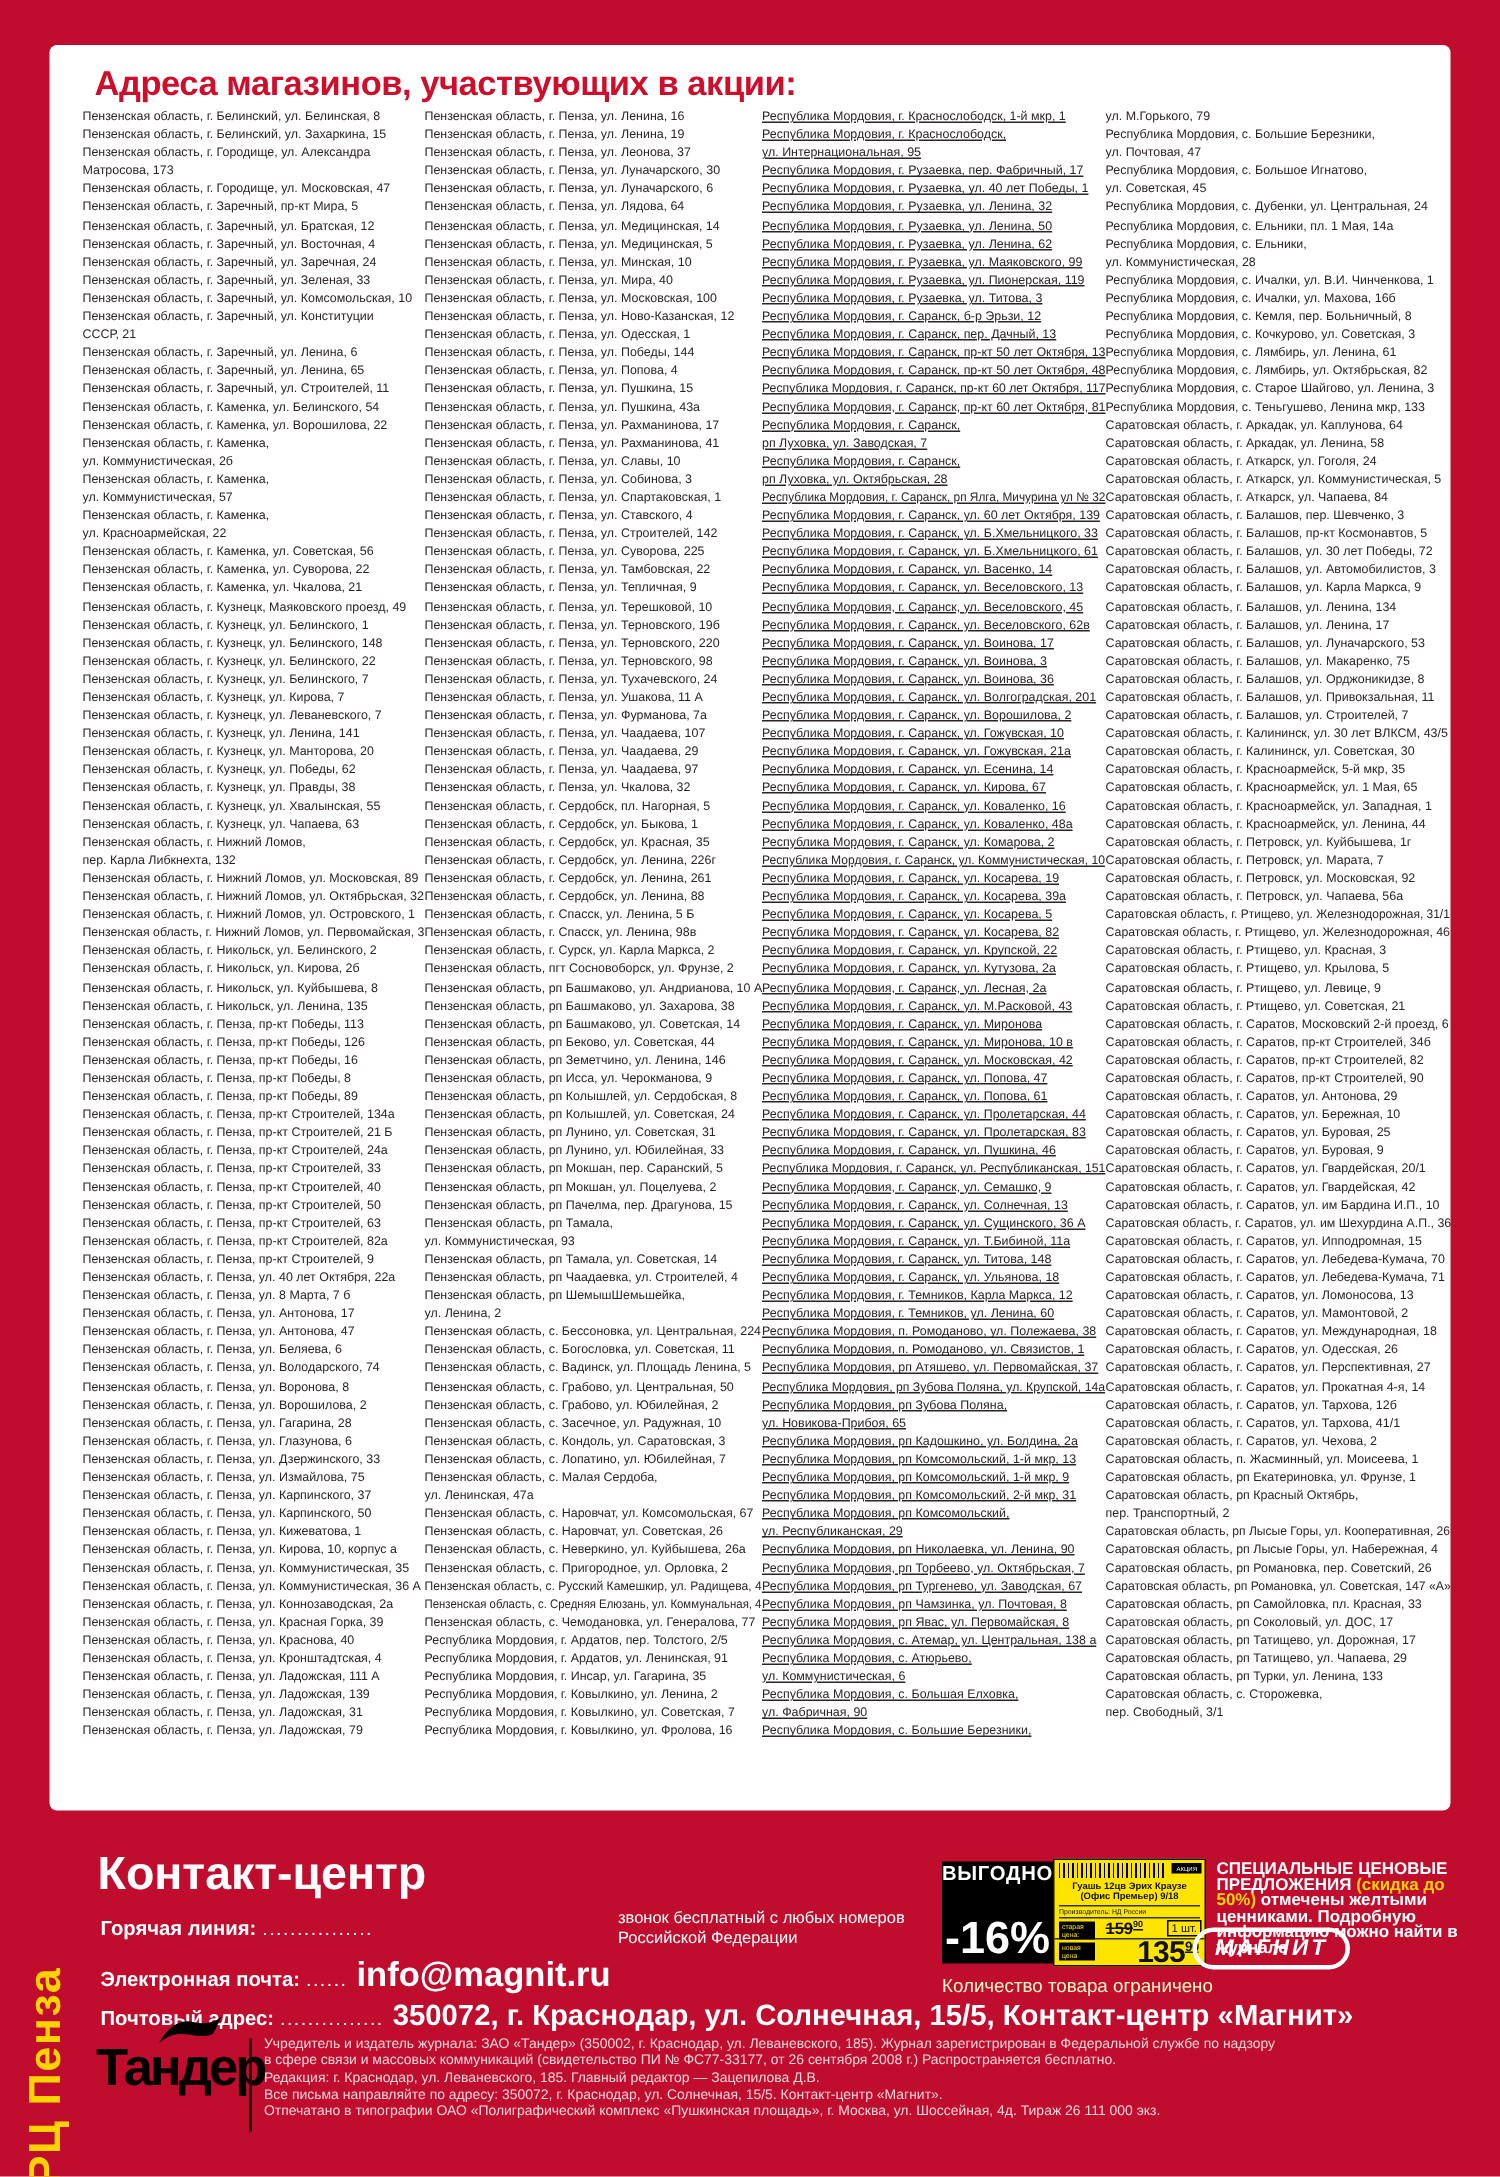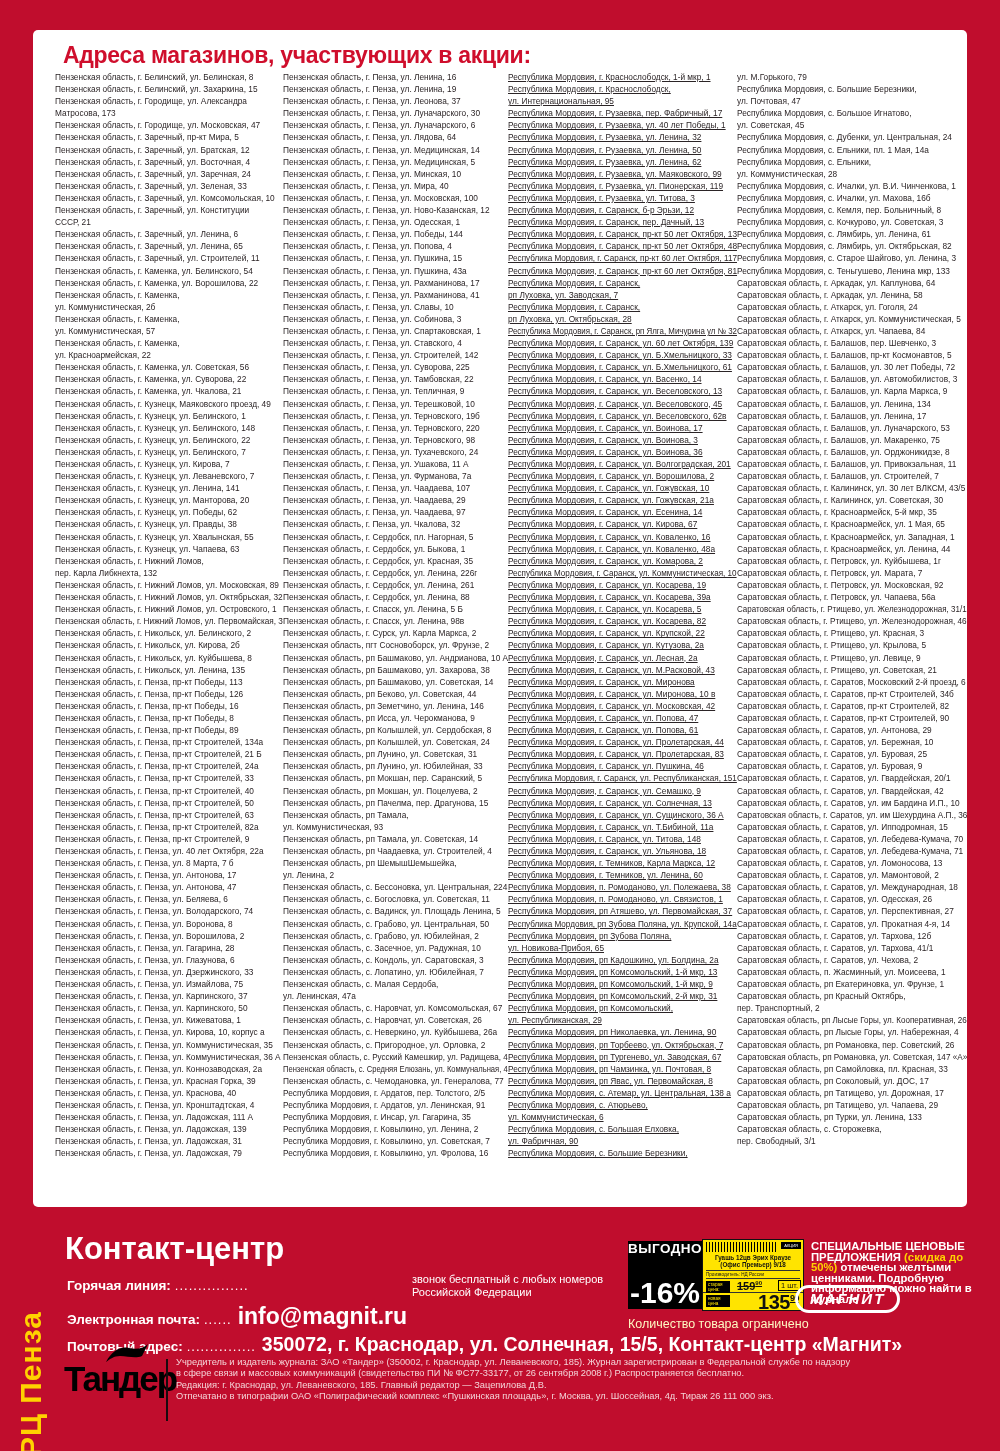--- a/index.html
+++ b/index.html
@@ -503,17 +503,18 @@
         <path d="M2 19 C8 8 16 3 25 5 C33 7 40 5 44 1 L38 13 C31 16 24 13 16 13 C10 13 6 16 2 19 Z" fill="#000"></path>
       </svg>
       <div class="txt">Тандер</div>
     </div>
     <div class="vdiv"></div>
 
     <div class="fineprint fit">
         <div>Учредитель и издатель журнала: ЗАО «Тандер» (350002, г. Краснодар, ул. Леваневского, 185). Журнал зарегистрирован в Федеральной службе по надзору</div>
         <div>в сфере связи и массовых коммуникаций (свидетельство ПИ № ФС77-33177, от 26 сентября 2008 г.) Распространяется бесплатно.</div>
         <div>Редакция: г. Краснодар, ул. Леваневского, 185. Главный редактор — Зацепилова Д.В.</div>
+        <div>Все письма направляйте по адресу: 350072, г. Краснодар, ул. Солнечная, 15/5. Контакт-центр «Магнит».</div>
         <div>Отпечатано в типографии ОАО «Полиграфический комплекс «Пушкинская площадь», г. Москва, ул. Шоссейная, 4д. Тираж 26 111 000 экз.</div>
       </div>
 
   </div>
 </div>
 
 </body></html>

